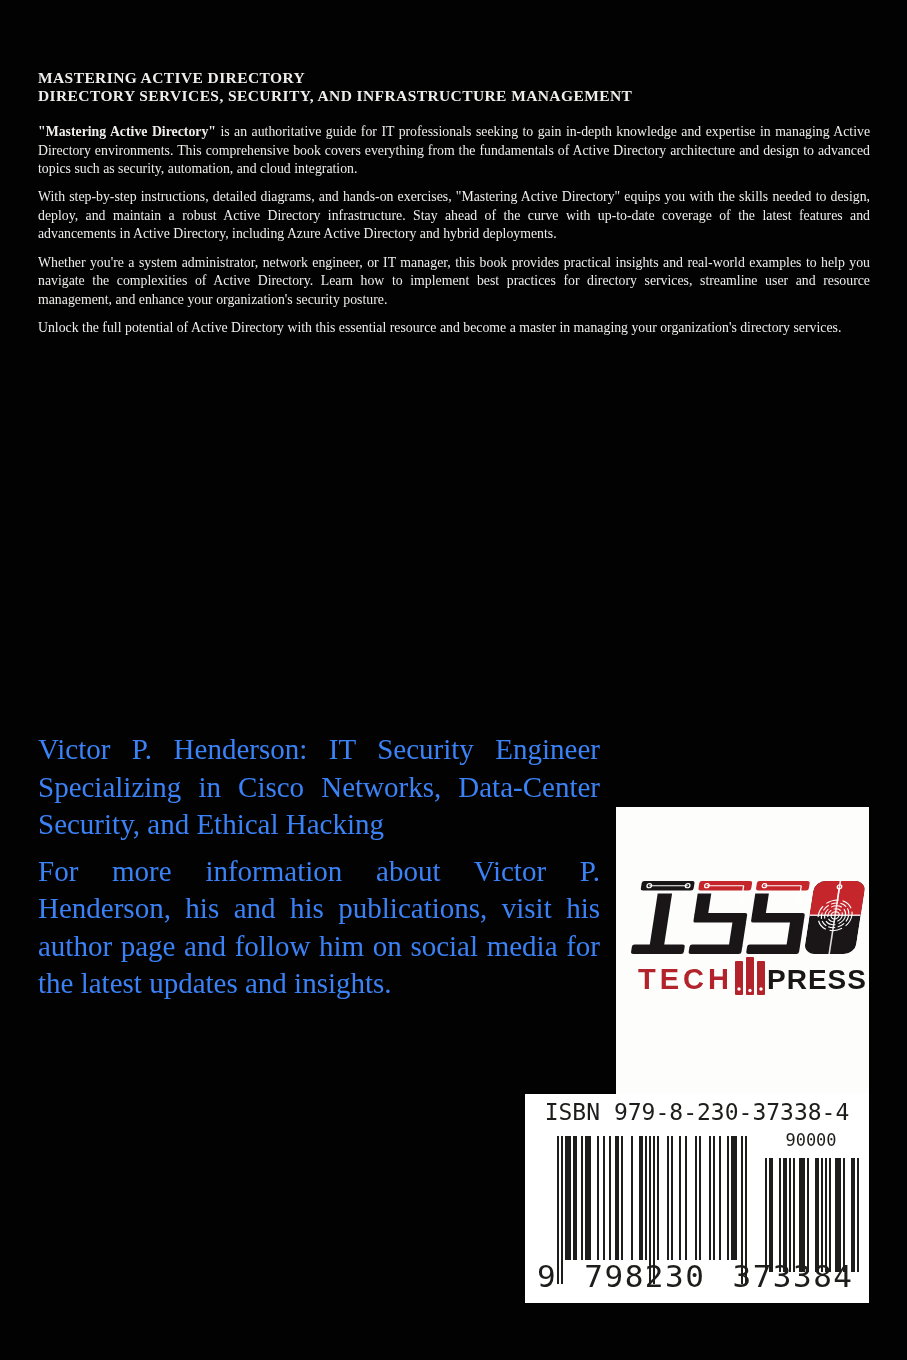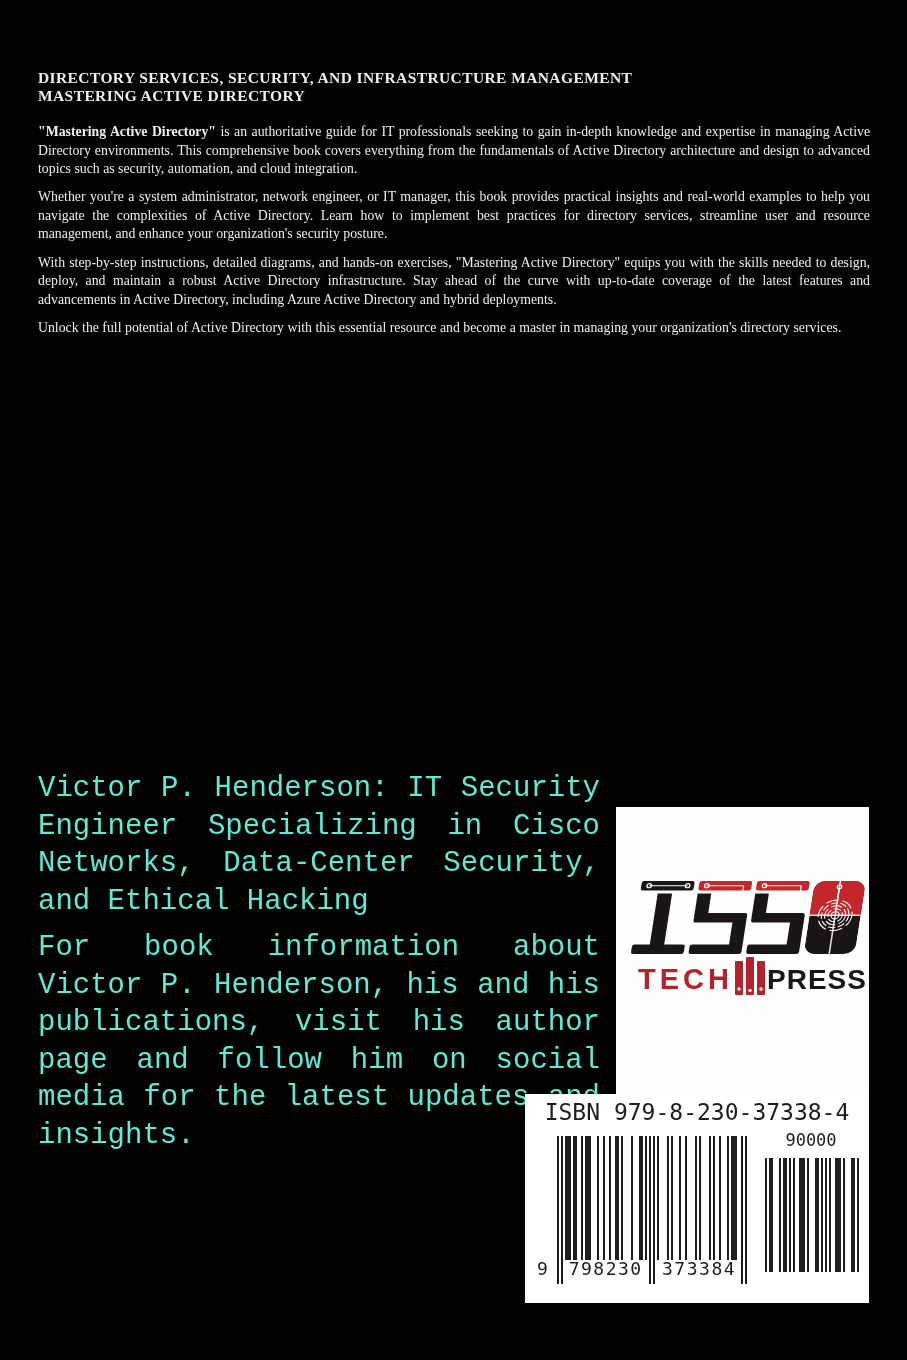--- a/index.html
+++ b/index.html
@@ -5,53 +5,53 @@
   html,body{margin:0;padding:0;background:#000;}
   .cover{position:relative;width:907px;height:1360px;background:#020202;overflow:hidden;
          font-family:"Liberation Serif","DejaVu Serif",serif;}
   
   .text-col{position:absolute;left:38px;top:69px;width:832px;color:#efeeec;}
   .title{font-weight:bold;font-size:15.5px;line-height:17.5px;letter-spacing:.4px;margin:0 0 19px 0;}
   .text-col p{margin:0 0 9.5px 0;font-size:13.8px;line-height:18.6px;text-align:justify;}
   .text-col p.closing{font-weight:normal;}
   .lead-bold{font-weight:bold;}
   
-  .author-col{position:absolute;left:38px;top:770px;width:562px;color:#5eead4;font-family:Liberation Mono, monospace;}
+  .author-col{position:absolute;left:38px;top:731px;width:562px;color:#3b82f6;}
   .author-col p{margin:0 0 9px 0;font-size:29px;line-height:37.5px;text-align:justify;}
   
   .logo-box{position:absolute;left:616px;top:807px;width:253px;height:312px;background:#fdfdfc;}
   .logo-box svg{display:block;width:253px;height:253px;}
   
   .barcode-box{position:absolute;left:525px;top:1094px;width:344px;height:209px;background:#ffffff;color:#1d1d1b;
                font-family:"DejaVu Sans Mono","Liberation Mono",monospace;}
   .isbn-label{position:absolute;top:5px;left:0;right:0;text-align:center;font-size:23px;letter-spacing:0;white-space:nowrap;}
   .ean-main{position:absolute;left:32px;top:42px;}
-  .ean-digits{position:absolute;left:12px;top:164px;font-size:18px;letter-spacing:1.5px;word-spacing:7px;white-space:nowrap;}
+  .ean-digits{position:absolute;left:12px;top:164px;font-size:31px;letter-spacing:1.5px;word-spacing:7px;white-space:nowrap;}
   .supp-digits{position:absolute;left:238px;top:36px;width:96px;text-align:center;font-size:17px;}
   .ean-supp{position:absolute;left:240px;top:64px;}
 </style>
 </head>
 <body>
 
 <div class="cover">
 
   <div class="text-col">
     <div class="title">
+      <div>MASTERING ACTIVE DIRECTORY</div>
       <div>DIRECTORY SERVICES, SECURITY, AND INFRASTRUCTURE MANAGEMENT</div>
-      <div>MASTERING ACTIVE DIRECTORY</div>
     </div>
     <p><span class="lead-bold">"Mastering Active Directory"</span><span> is an authoritative guide for IT professionals seeking to gain in-depth knowledge and expertise in managing Active Directory environments. This comprehensive book covers everything from the fundamentals of Active Directory architecture and design to advanced topics such as security, automation, and cloud integration.</span></p>
+    <p>With step-by-step instructions, detailed diagrams, and hands-on exercises, "Mastering Active Directory" equips you with the skills needed to design, deploy, and maintain a robust Active Directory infrastructure. Stay ahead of the curve with up-to-date coverage of the latest features and advancements in Active Directory, including Azure Active Directory and hybrid deployments.</p>
     <p>Whether you're a system administrator, network engineer, or IT manager, this book provides practical insights and real-world examples to help you navigate the complexities of Active Directory. Learn how to implement best practices for directory services, streamline user and resource management, and enhance your organization's security posture.</p>
-    <p>With step-by-step instructions, detailed diagrams, and hands-on exercises, "Mastering Active Directory" equips you with the skills needed to design, deploy, and maintain a robust Active Directory infrastructure. Stay ahead of the curve with up-to-date coverage of the latest features and advancements in Active Directory, including Azure Active Directory and hybrid deployments.</p>
     <p class="closing">Unlock the full potential of Active Directory with this essential resource and become a master in managing your organization's directory services.</p>
   </div>
 
   <div class="author-col">
     <p>Victor P. Henderson: IT Security Engineer Specializing in Cisco Networks, Data-Center Security, and Ethical Hacking</p>
-    <p>For book information about Victor P. Henderson, his and his publications, visit his author page and follow him on social media for the latest updates and insights.</p>
+    <p>For more information about Victor P. Henderson, his and his publications, visit his author page and follow him on social media for the latest updates and insights.</p>
   </div>
 
   <div class="logo-box">
     <svg viewBox="0 0 253 253">
       <defs>
         <clipPath id="o-clip">
             <rect x="0" y="0" width="64" height="100" rx="14"></rect>
           </clipPath>
       </defs>
 

